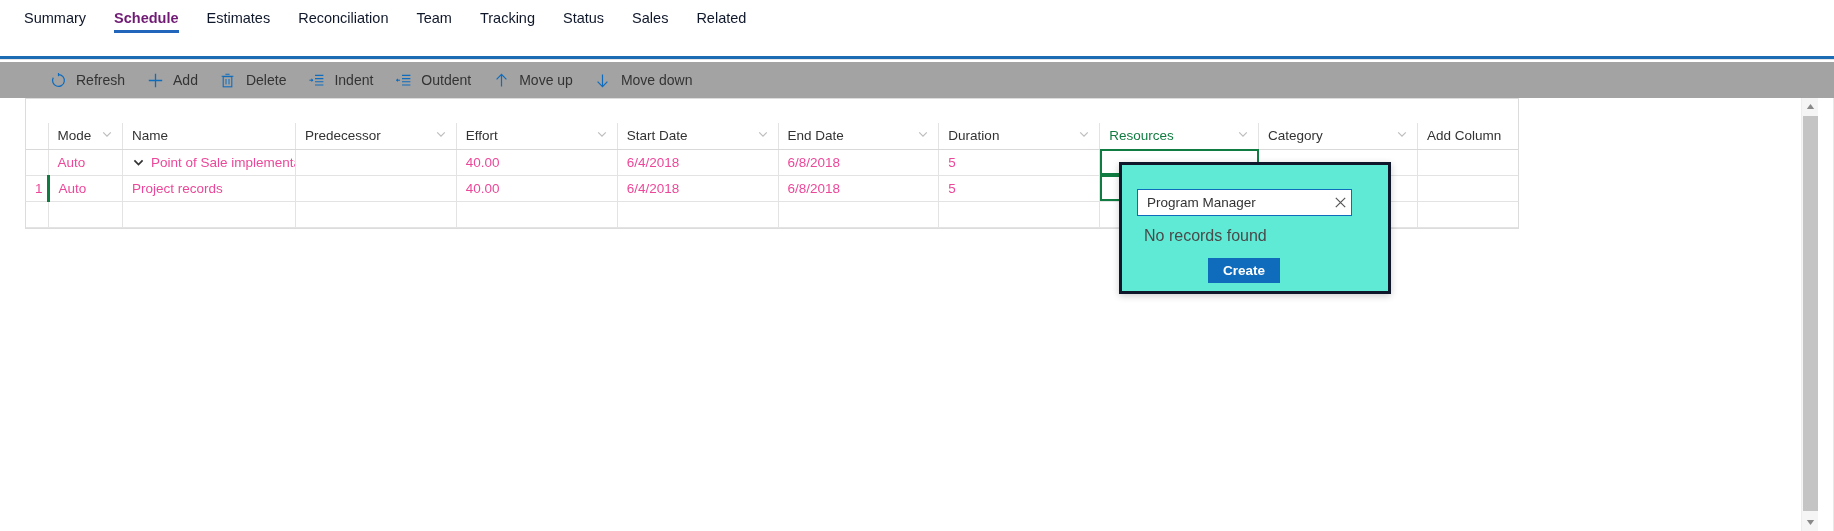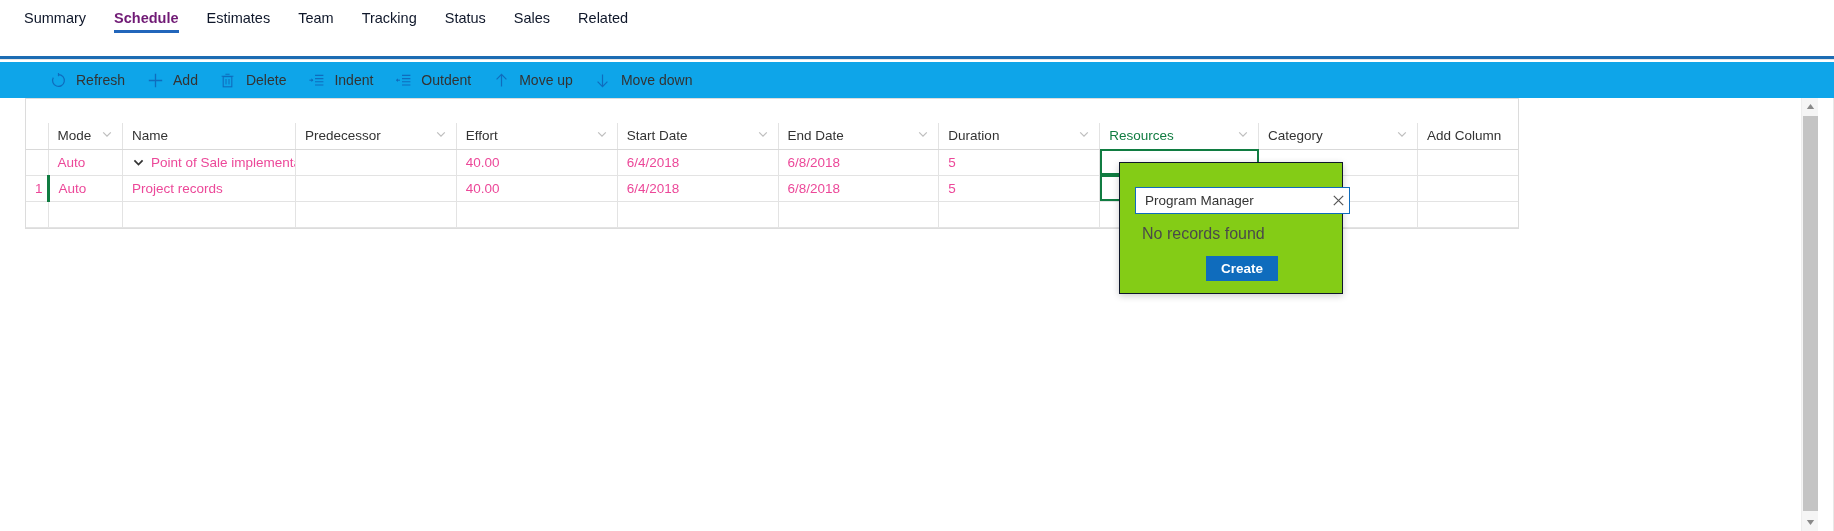--- a/index.html
+++ b/index.html
@@ -47,21 +47,21 @@
     position: absolute; left: 0; top: 59px;
     width: 1834px; height: 1px; background: #e6e6e6;
   }
 
   
   #toolbar {
     position: absolute; left: 0; top: 62px;
     width: 1834px; height: 36px;
     display: flex; align-items: center;
     padding-left: 44px;
-    background: #0ea5e9;
+    background: #a3a3a3;
   }
   .tb-btn {
     display: flex; align-items: center;
     height: 32px;
     padding: 0 11px 0 4px;
     margin-right: 5px;
     cursor: pointer;
     white-space: nowrap;
   }
   .tb-ico {
@@ -126,23 +126,23 @@
     transform: translateY(-50%);
     width: 16px; height: 16px;
     display: flex; align-items: center; justify-content: center;
   }
   td.row1-res { outline: 2px solid #107c41; outline-offset: -2px; }
 
   
   #popup {
     position: absolute;
     left: 1119px; top: 162px;
-    width: 224px; height: 132px;
-    background: #84cc16;
-    border: 1px solid #0f172a;
+    width: 272px; height: 132px;
+    background: #5eead4;
+    border: 3px solid #0f172a;
     box-shadow: 0 2px 7px rgba(0,0,0,.20);
     z-index: 50;
   }
   #lookup-box {
     position: absolute; left: 15px; top: 24px;
     width: 215px; height: 27px;
     border: 1px solid #0f6cbd;
     background: #fff;
     display: flex; align-items: center;
   }
@@ -200,20 +200,21 @@
 </style>
 </head>
 <body>
 
 <div id="app">
 
   <div id="tabbar">
     <div class="tab"><span>Summary</span></div>
     <div class="tab active"><span>Schedule</span></div>
     <div class="tab"><span>Estimates</span></div>
+    <div class="tab"><span>Reconciliation</span></div>
     <div class="tab"><span>Team</span></div>
     <div class="tab"><span>Tracking</span></div>
     <div class="tab"><span>Status</span></div>
     <div class="tab"><span>Sales</span></div>
     <div class="tab"><span>Related</span></div>
   </div>
 
   <div id="bluerule"></div>
   <div id="greyrule"></div>
 

